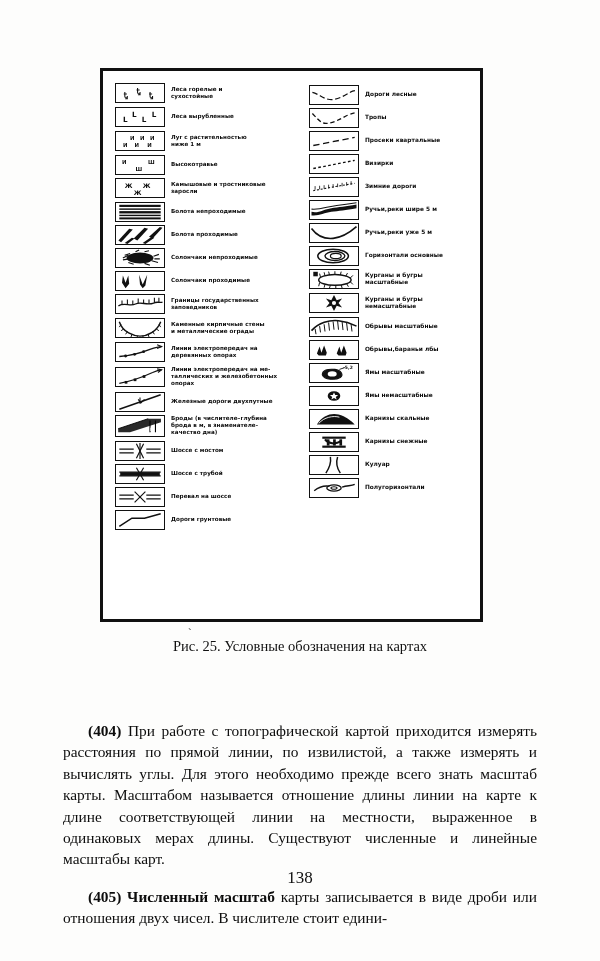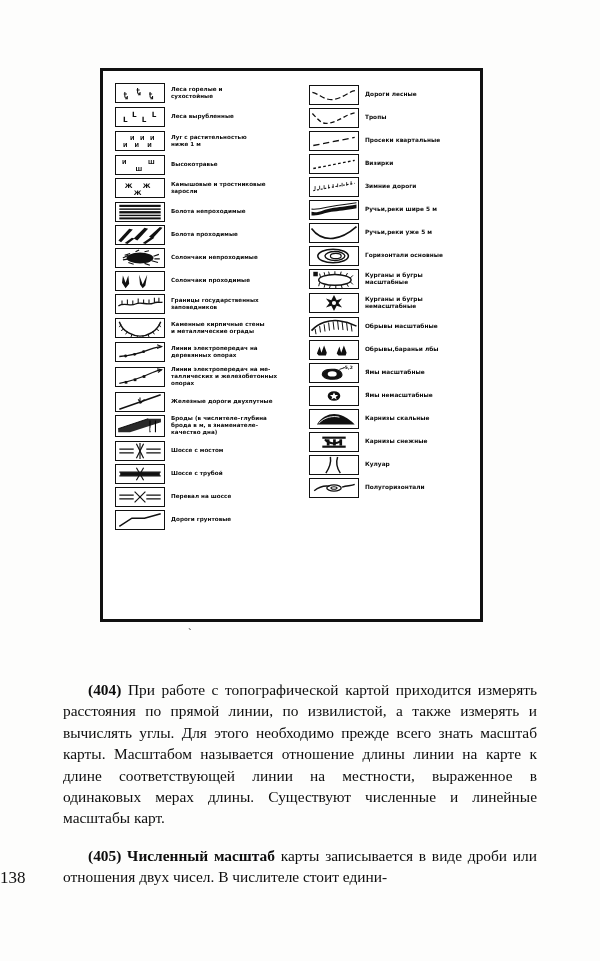--- a/index.html
+++ b/index.html
@@ -89,38 +89,38 @@
     text-align: center;
     font-family: "Liberation Serif", serif;
     font-size: 14.5px;
     color: #111;
   }
 
   
   .body-text {
     position: absolute;
     left: 63px;
-    top: 679px;
+    top: 720px;
     width: 474px;
     font-family: "Liberation Serif", serif;
     font-size: 15.4px;
     line-height: 21.4px;
     text-align: justify;
     color: #0d0d0d;
   }
   .body-text p { margin: 0; text-indent: 25px; }
   .body-text p + p { margin-top: 16px; }
   .body-text b { font-weight: bold; }
 
   .page-number {
     position: absolute;
     left: 0;
     top: 868px;
     width: 600px;
-    text-align: left;
+    text-align: center;
     font-family: "Liberation Serif", serif;
     font-size: 17px;
     color: #111;
   }
 
   .tick-mark {
     position: absolute;
     left: 188px;
     top: 626px;
     width: 8px;
@@ -606,20 +606,21 @@
           </div>
           <div class="legend-label">Полугоризонтали</div>
         </div>
 
       </div>
     </div>
   </div>
 
   <div class="tick-mark">`</div>
 
+  <div class="fig-caption">Рис. 25. Условные обозначения на картах</div>
 
   <div class="body-text">
     <p><b>(404)</b><span> При работе с топографической картой приходится измерять расстояния по прямой линии, по извилистой, а также измерять и вычислять углы. Для этого необходимо прежде всего знать масштаб карты. Масштабом называется отношение длины линии на карте к длине соответствующей линии на местности, выраженное в одинаковых мерах длины. Существуют численные и линейные масштабы карт.</span></p>
     <p><b>(405)</b><b> Численный масштаб</b><span> карты записывается в виде дроби или отношения двух чисел. В числителе стоит едини-</span></p>
   </div>
 
   <div class="page-number">138</div>
 
 </div>
 

